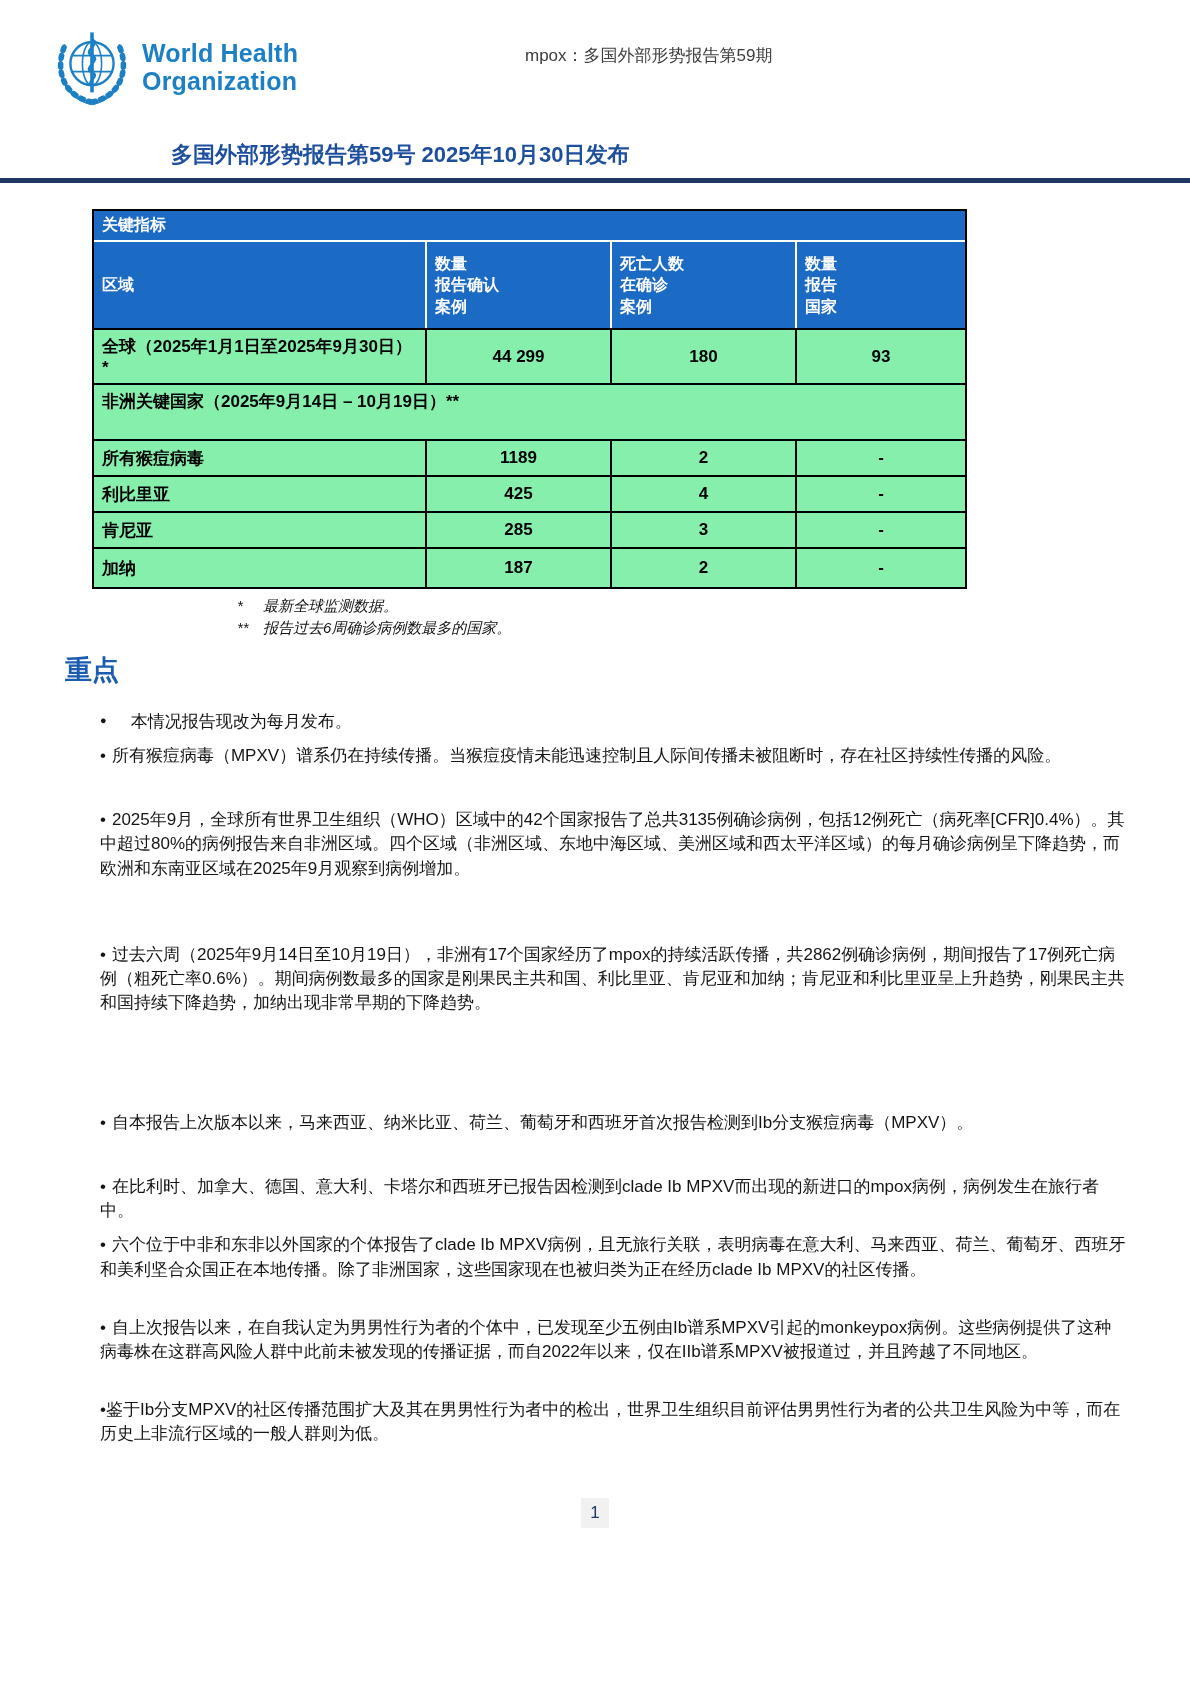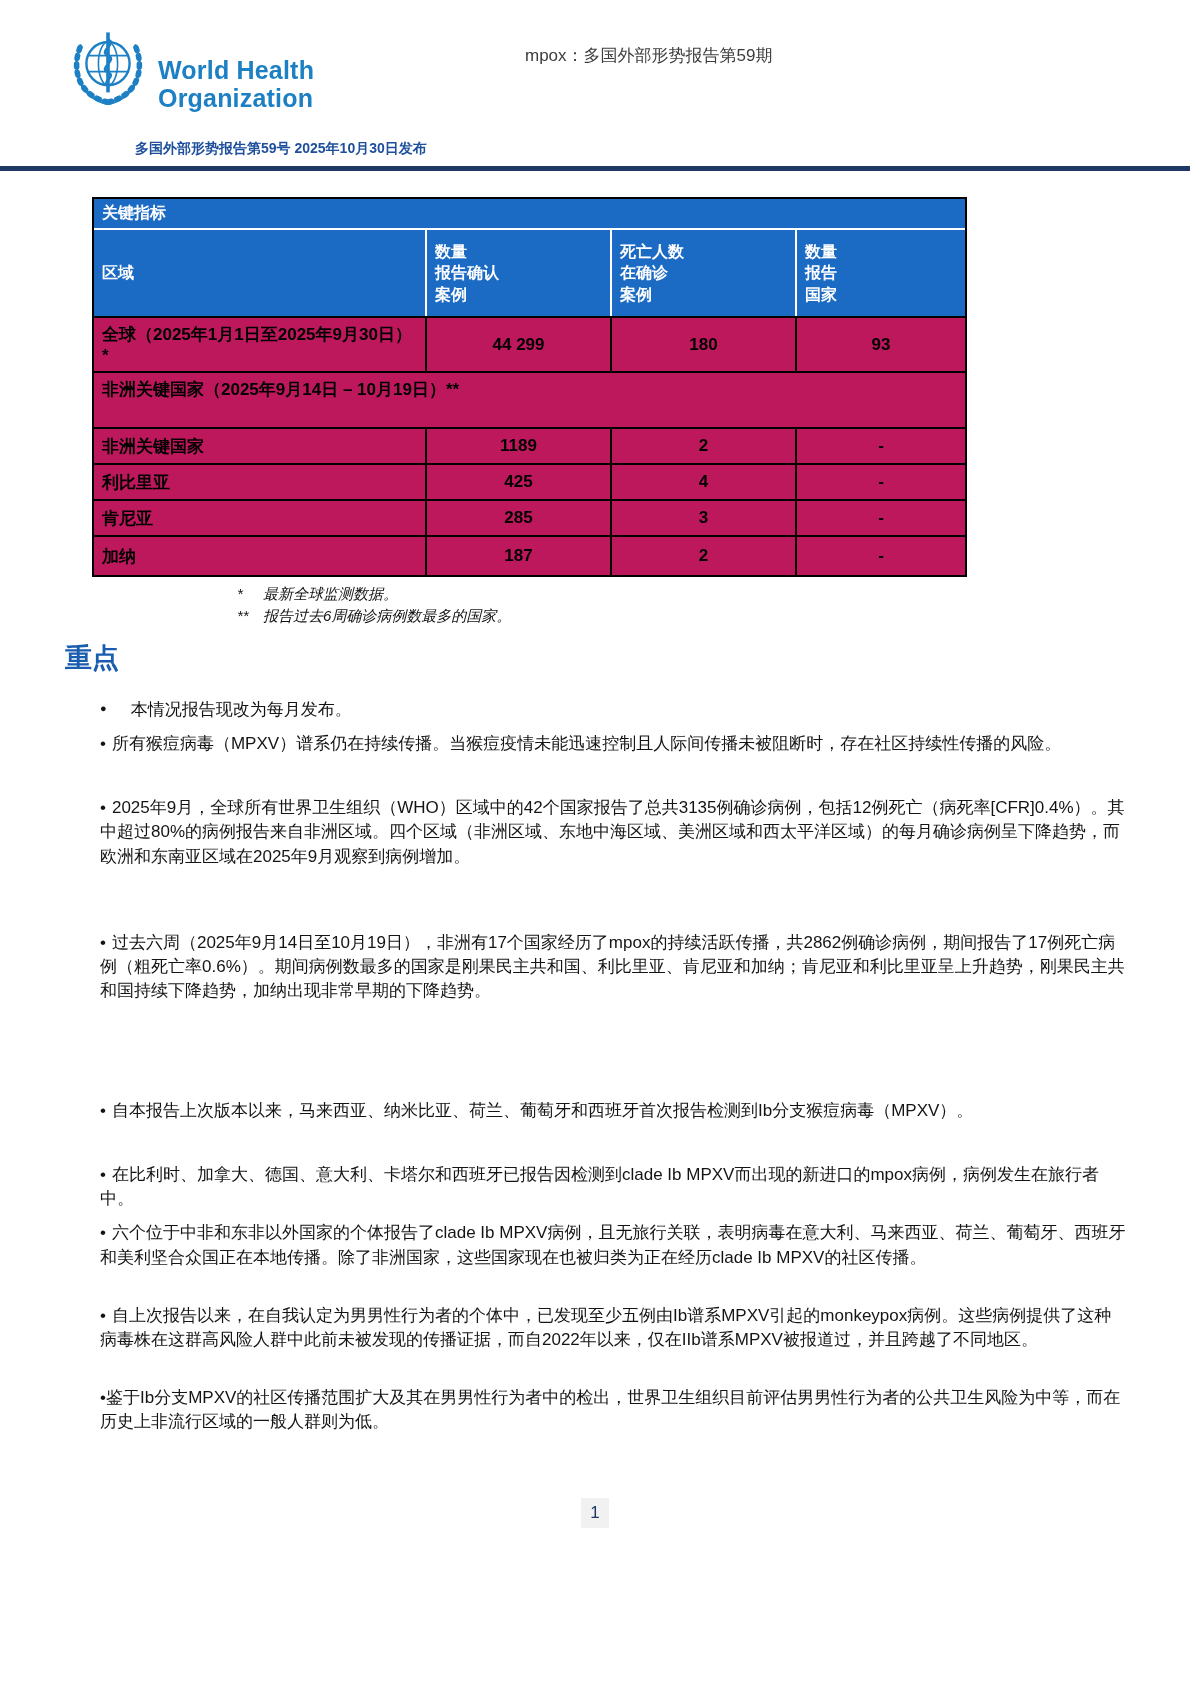--- a/index.html
+++ b/index.html
@@ -4,46 +4,46 @@
 <style>
   * { margin:0; padding:0; box-sizing:border-box; }
   html,body { background:#ffffff; }
   body {
     width:1190px; height:1684px; position:relative;
     font-family:"Liberation Sans", sans-serif;
     color:#141414;
   }
   
   .header { position:relative; height:114px; }
-  .logo-wrap { position:absolute; left:68px; top:28px; display:flex; align-items:flex-end; }
+  .logo-wrap { position:absolute; left:52px; top:28px; display:flex; align-items:flex-start; }
   .logo-emblem { width:80px; height:84px; }
   .logo-text { margin-left:10px; padding-top:12px; font-size:25px; font-weight:600;
                color:#1d80c4; line-height:1.1; letter-spacing:.2px; }
   .header-right { position:absolute; left:525px; top:44px; font-size:17px; color:#3c3c3c; }
   
   .title-block { margin:26px 0 0 135px; }
   .doc-title { font-size:32px; font-weight:bold; color:#1d4f9c; letter-spacing:1px; }
-  .doc-subtitle { margin-top:5px; font-size:14px; font-weight:bold; color:#1d4f9c; }
+  .doc-subtitle { margin-top:5px; font-size:22px; font-weight:bold; color:#1d4f9c;margin-left:36px; }
   .rule { height:5px; background:#1f3864; margin-top:8px; width:100%; }
   
   .tbl-wrap { margin:26px 0 0 92px; width:871px; }
   table.kpi { border-collapse:separate; border-spacing:0; width:100%;
               border:2px solid #000; table-layout:fixed; }
   .kpi th { background:#1b6ac4; color:#fff; font-weight:bold; font-size:16px;
             padding:4px 8px; vertical-align:middle; }
   .kpi th.hsep { border-right:2px solid #fff; }
   .kpi th.hbot { border-bottom:2px solid #fff; }
   .kpi .caption-cell { text-align:left; height:20px; font-size:16px; }
   .kpi .hdr-cell { height:86px; }
   .kpi .hdr-region { text-align:left; vertical-align:middle; }
   .kpi .hl { line-height:1.35; }
   .kpi .hl.c { text-align:left; }
   .kpi .hl.l { text-align:left; }
   .kpi td { font-size:17px; font-weight:bold; color:#000; padding:5px 8px;
-            border-top:2px solid #000; background:#be185d; }
+            border-top:2px solid #000; background:#86efac; }
   .kpi td.vsep { border-right:2px solid #000; }
   .kpi td.num { text-align:center; }
   .kpi td.region { text-align:left; }
   .kpi tr.rowstd td { height:36px; }
   .kpi tr.rowlast td { height:40px; }
   .kpi td.section { vertical-align:top; height:56px; }
   .footnotes { margin:8px 0 0 145px; font-size:15px; font-style:italic; color:#111; }
   .footnote { margin-top:3px; display:flex; }
   .footnote .fmark { width:26px; font-style:italic; }
   
@@ -125,21 +125,21 @@
     <tr class="rowstd">
       <td class="region vsep">全球（2025年1月1日至2025年9月30日）*</td>
       <td class="num vsep">44 299</td>
       <td class="num vsep">180</td>
       <td class="num">93</td>
     </tr>
     <tr>
       <td class="region section" colspan="4">非洲关键国家（2025年9月14日 – 10月19日）**</td>
     </tr>
     <tr class="rowstd">
-      <td class="region vsep">非洲关键国家</td>
+      <td class="region vsep">所有猴痘病毒</td>
       <td class="num vsep">1189</td>
       <td class="num vsep">2</td>
       <td class="num">-</td>
     </tr>
     <tr class="rowstd">
       <td class="region vsep">利比里亚</td>
       <td class="num vsep">425</td>
       <td class="num vsep">4</td>
       <td class="num">-</td>
     </tr>

